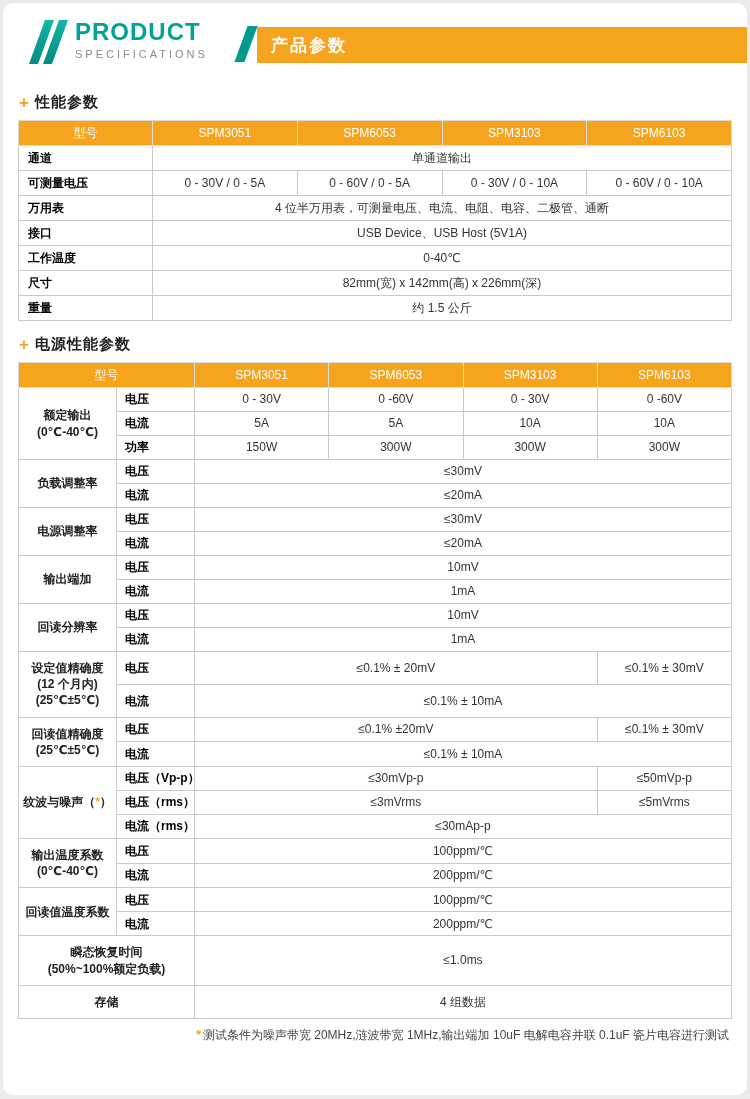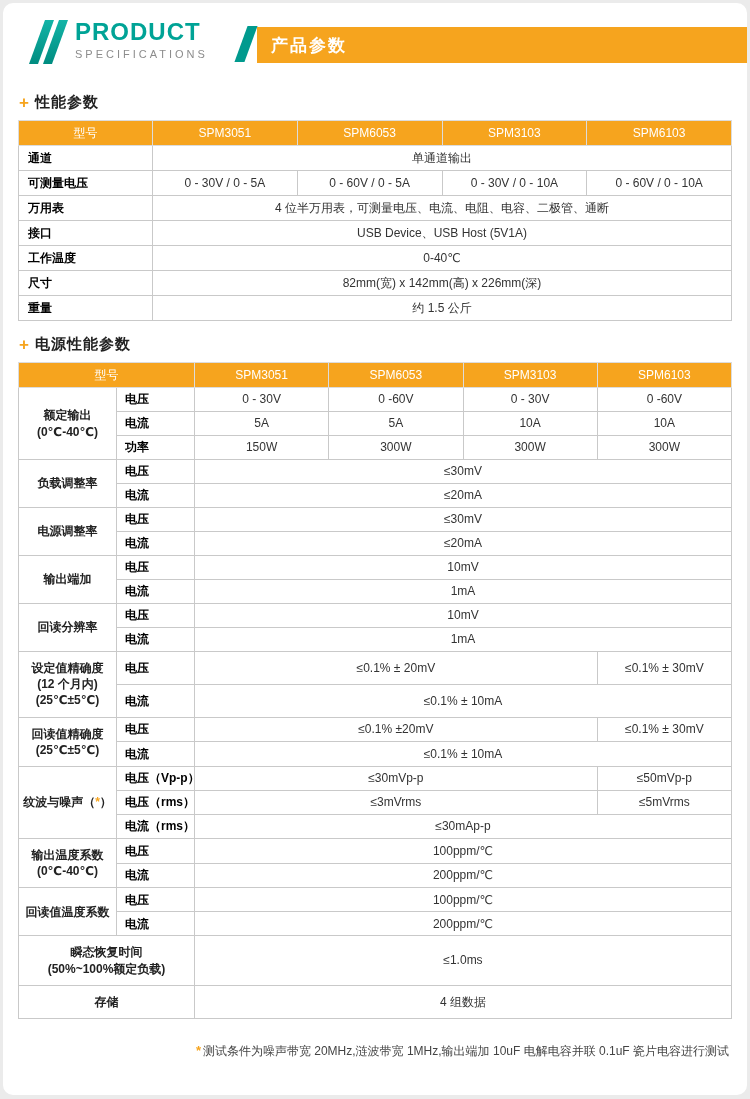--- a/index.html
+++ b/index.html
@@ -83,21 +83,21 @@
     font-size: 12px;
   }
   td.lbl { text-align: left; padding-left: 9px; font-weight: bold; color: #000000; }
   td.glbl { font-weight: bold; color: #222; padding: 8px 3px; }
   td.glbl div { white-space: nowrap; }
   td.slbl { text-align: left; padding-left: 8px; font-weight: bold; color: #000000; white-space: nowrap; }
   .star { color: var(--accent, #f6a41e); font-weight: bold; }
   
   .footnote {
     text-align: right;
-    margin: 24px 18px 14px 18px;
+    margin: 8px 18px 14px 18px;
     font-size: 12px;
     color: #444;
   }
   .footnote .star { margin-right: 2px; font-size: 13px; }
 </style>
 </head>
 <body>
 
 <div class="page">
 

